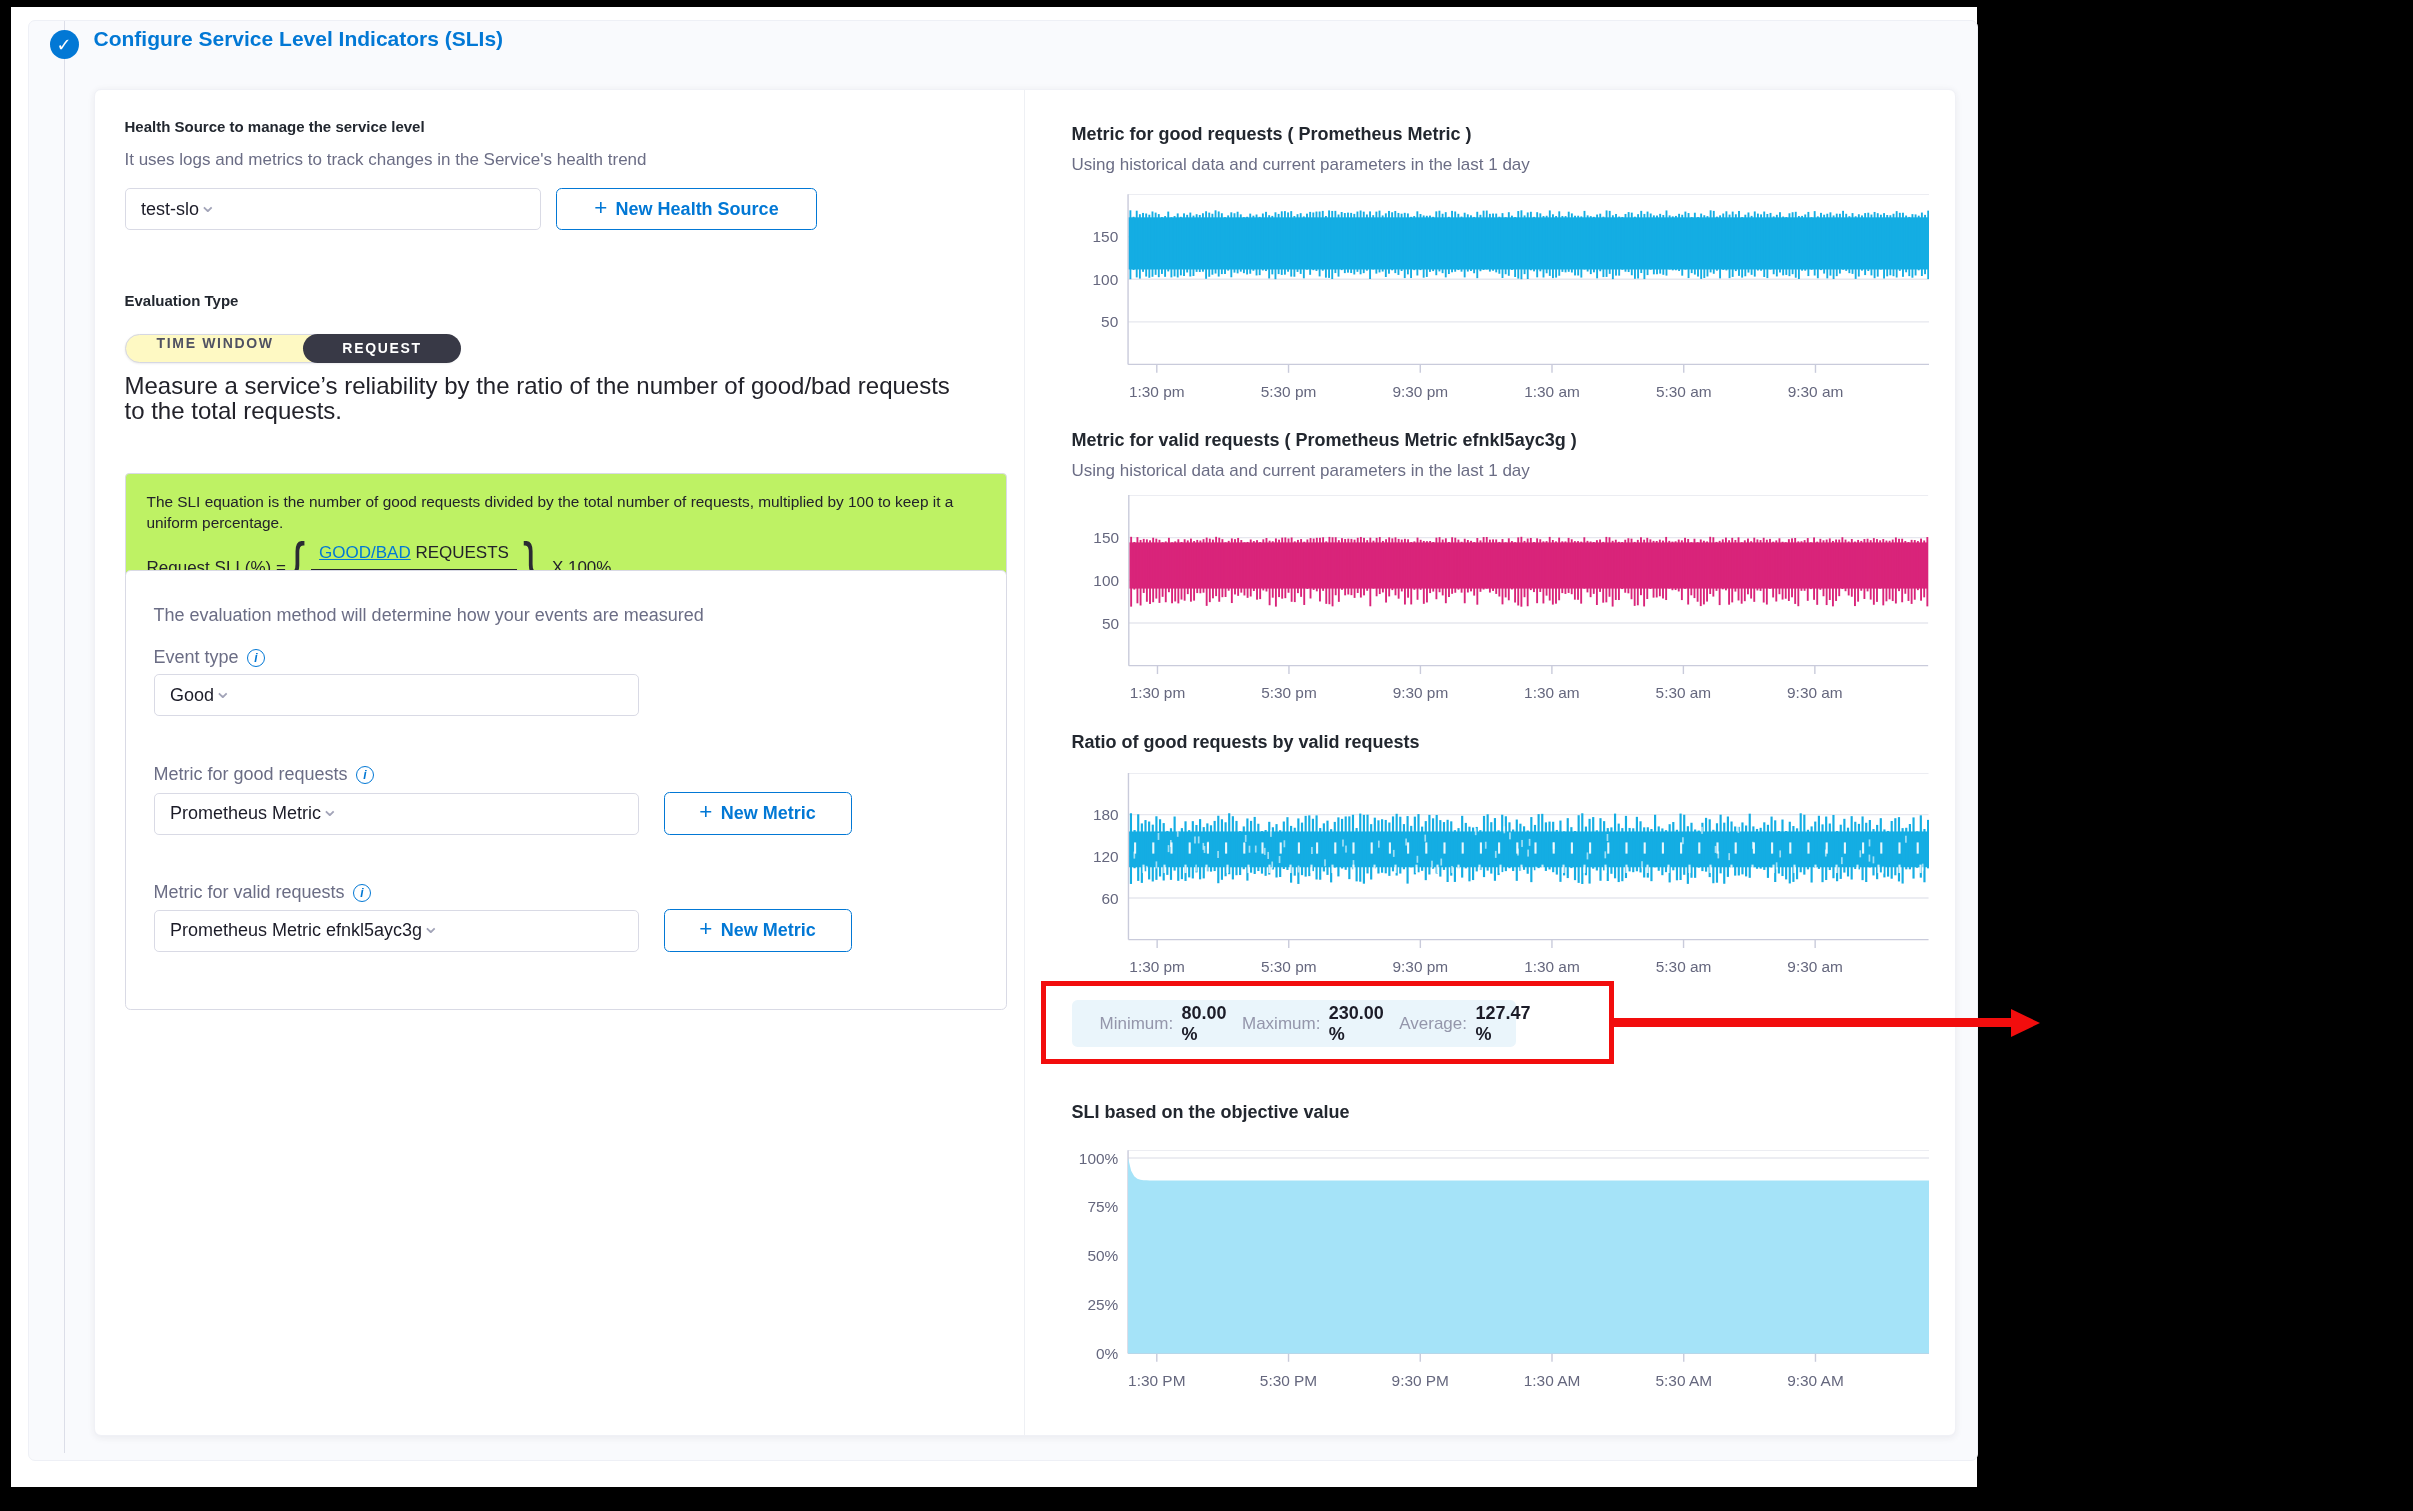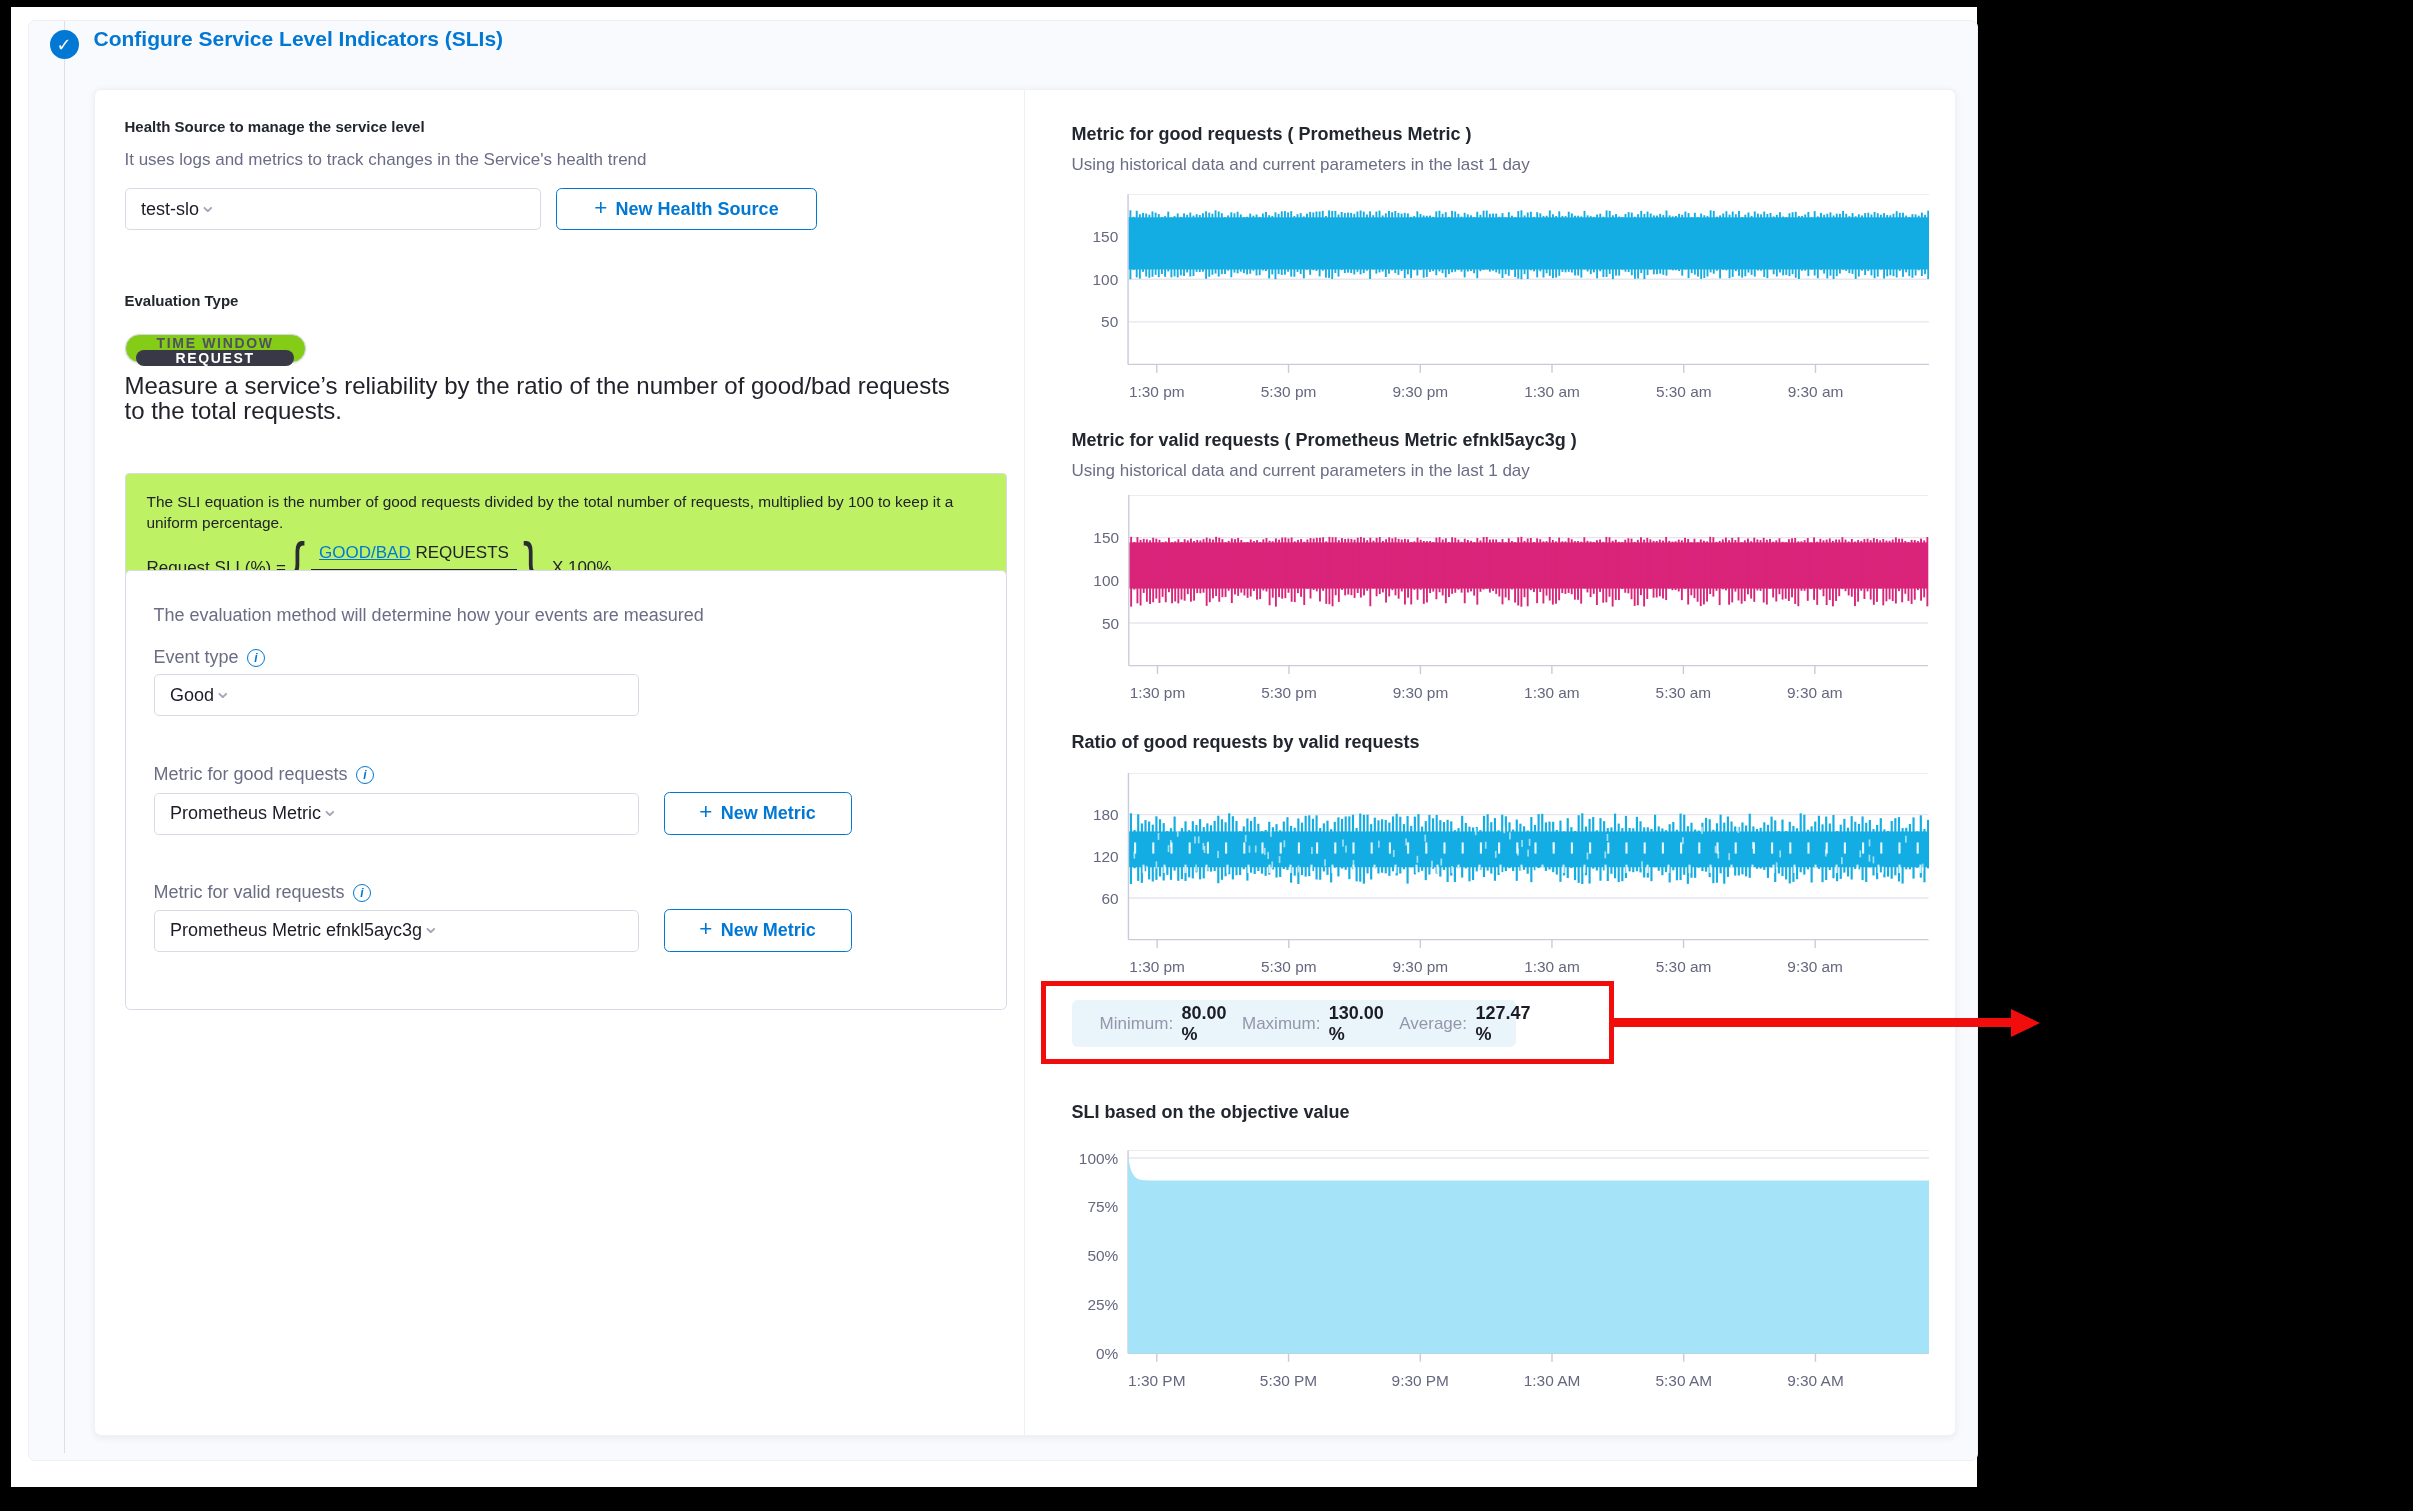--- a/index.html
+++ b/index.html
@@ -25,22 +25,22 @@
   .row{position:absolute;display:flex;align-items:center;}
   .dropdown{display:flex;align-items:center;background:#fff;
             border:1.4px solid #d9dae5;border-radius:4.9px;height:42px;padding:0 15.4px;box-sizing:border-box;}
   .dropdown .val{font-size:18px;color:#1c1c28;font-weight:500;}
   .chev{font-size:21px;color:#a2a4b8;line-height:14px;margin-top:-8.4px;}
   .btn-outline{display:flex;align-items:center;justify-content:center;gap:8.4px;background:#fff;
                border:1.4px solid #0278d5;border-radius:5.6px;color:#0278d5;font-size:18px;font-weight:700;
                box-sizing:border-box;}
   .btn-plus{font-size:22.4px;font-weight:500;margin-top:-2.1px;}
 
-  .toggle{position:absolute;display:inline-flex;align-items:center;background:#84cc16;
-          border:1.4px solid #d5d7e3;border-radius:700px;height:27px;box-shadow:0 0.7px 2.1px rgba(40,41,61,.1);flex-direction:column;}
+  .toggle{position:absolute;display:inline-flex;background:#fef9c3;
+          border:1.4px solid #d5d7e3;border-radius:700px;height:27px;box-shadow:0 0.7px 2.1px rgba(40,41,61,.1);}
   .toggle .seg{font-size:14px;font-weight:700;letter-spacing:.12em;color:#4f5162;padding:0 31px;}
   .toggle .seg.active{background:#383946;color:#fff;border-radius:700px;height:29px;margin:-1.4px -1.4px;
                       display:flex;align-items:center;padding:0 39px;}
 
   .para{position:absolute;font-size:24px;color:#22222a;line-height:25px;}
 
   .eq-box{position:absolute;background:#bef264;border:1.4px solid #d9dae5;border-radius:4.2px;
           box-sizing:border-box;padding:17px 21px;margin-top:40px;}
   .eq-intro{font-size:15.4px;color:#22222a;line-height:21px;}
   .eq-row{display:flex;align-items:center;margin-top:7px;}
@@ -1127,21 +1127,21 @@
               <rect x="950.1244082061166" y="75.47326445208455" width="2.4" height="10" fill="#fff" opacity="0.6"></rect>
               <rect x="1189.449055308025" y="89.60028705070727" width="2.4" height="10" fill="#fff" opacity="0.6"></rect>
               <rect x="206.83964994582493" y="111.38019734793488" width="2.4" height="10" fill="#fff" opacity="0.6"></rect>
               <rect x="87.1958803591624" y="112.28893882129341" width="2.4" height="10" fill="#fff" opacity="0.6"></rect>
             </svg></div>
 
         <div class="stats">
           <span class="lbl">Minimum:</span>
           <span class="val">80.00 %</span>
           <span class="lbl">Maximum:</span>
-          <span class="val">130.00 %</span>
+          <span class="val">230.00 %</span>
           <span class="lbl">Average:</span>
           <span class="val">127.47 %</span>
         </div>
 
         <div class="chart-title" style="top:1012px;">SLI based on the objective value</div>
         <div class="chart-svg" style="top:1060px;" id="chart3"><svg width="857" height="247" viewBox="0 0 1223 352">
               <line x1="80" y1="0" x2="1223" y2="0" stroke="#e6e7ee" stroke-width="2"></line>
               <text x="66" y="298" text-anchor="end" fill="#65677e" font-size="22">0%</text>
               <line x1="80" y1="220.28846153846152" x2="1223" y2="220.28846153846152" stroke="#e6e7ee" stroke-width="2"></line>
               <text x="66" y="228.28846153846152" text-anchor="end" fill="#65677e" font-size="22">25%</text>

